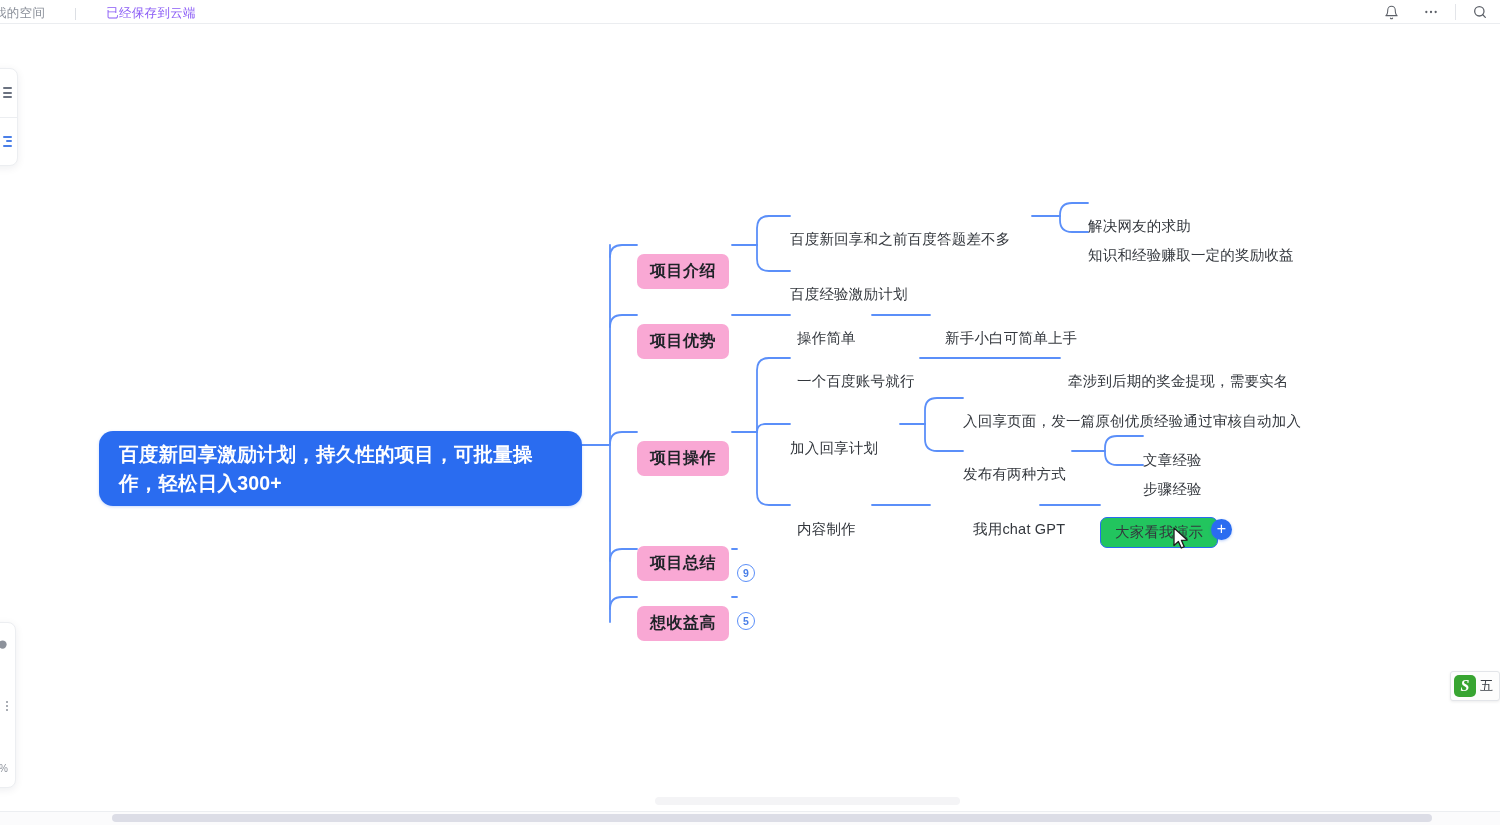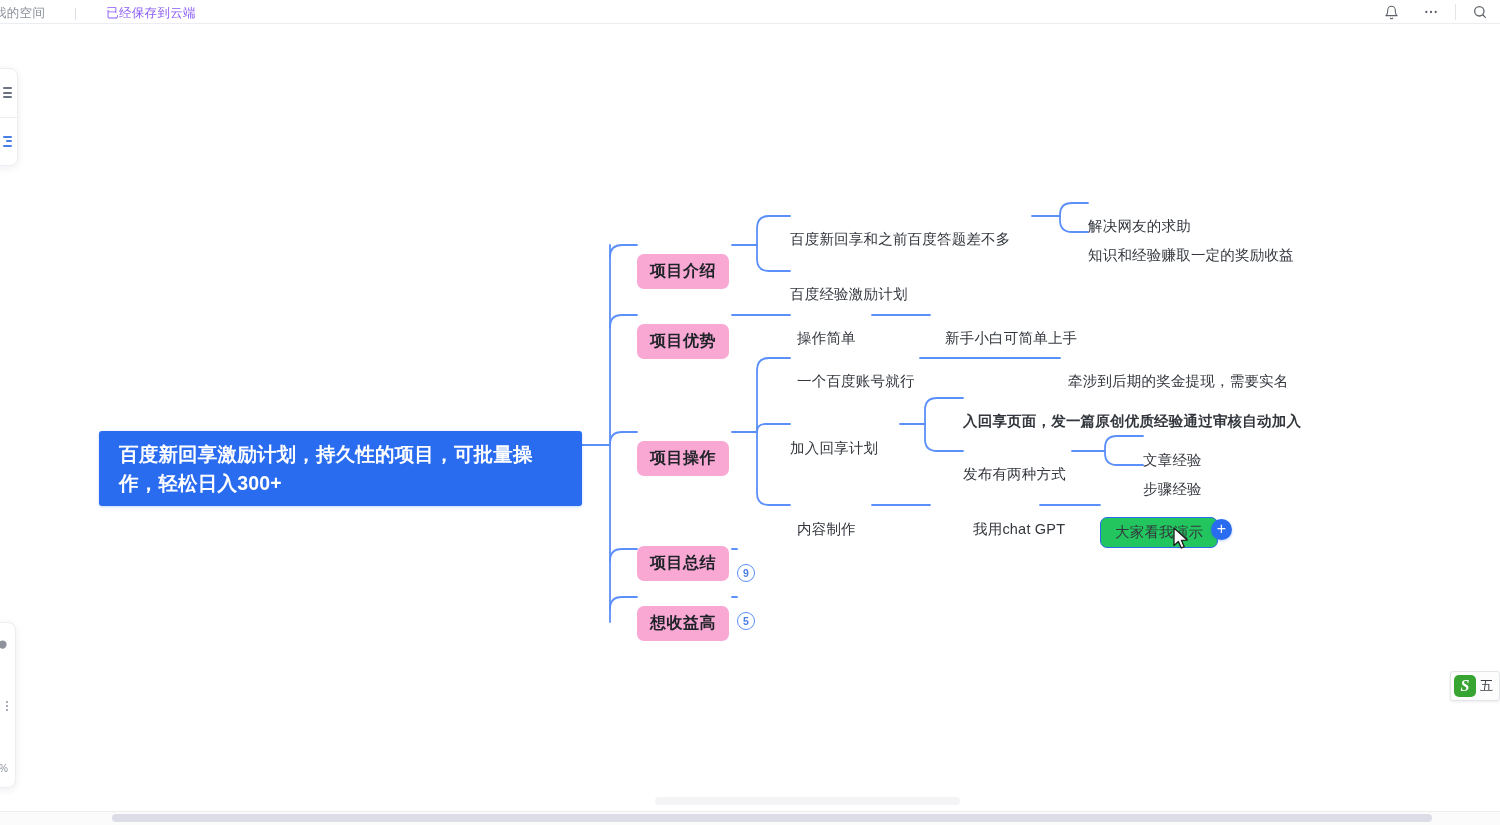--- a/index.html
+++ b/index.html
@@ -87,21 +87,21 @@
   
   .canvas { position: absolute; inset: 24px 0 30px 0; overflow: hidden; }
   .map-svg { position: absolute; left: 0; top: -24px; width: 1500px; height: 825px; }
 
   
   .root-node {
     position: absolute;
     left: 99px; top: 407px;
     width: 483px; height: 75px;
     background: #2a6cf0;
-    border-radius: 3px;
+    border-radius: 14px;
     display: flex; align-items: center;
     padding: 0 20px;
     box-shadow: 0 1px 3px rgba(42,108,240,.25);
   }
   .root-text {
     color: #ffffff;
     font-size: 19.5px;
     font-weight: 700;
     line-height: 1.45;
     letter-spacing: .2px;
@@ -400,21 +400,21 @@
     <div class="txt" style="left:797px; top:348px;">
       <span>一个百度账号就行</span>
     </div>
     <div class="txt" style="left:1068px; top:348px;">
       <span>牵涉到后期的奖金提现，需要实名</span>
     </div>
 
     <div class="txt" style="left:790px; top:415px;">
       <span>加入回享计划</span>
     </div>
-    <div class="txt" style="left:963px; top:388px;font-weight:bold;">
+    <div class="txt" style="left:963px; top:388px;">
       <span>入回享页面，发一篇原创优质经验通过审核自动加入</span>
     </div>
     <div class="txt" style="left:963px; top:441px;">
       <span>发布有两种方式</span>
     </div>
     <div class="txt" style="left:1143px; top:427px;">
       <span>文章经验</span>
     </div>
     <div class="txt" style="left:1143px; top:456px;">
       <span>步骤经验</span>

